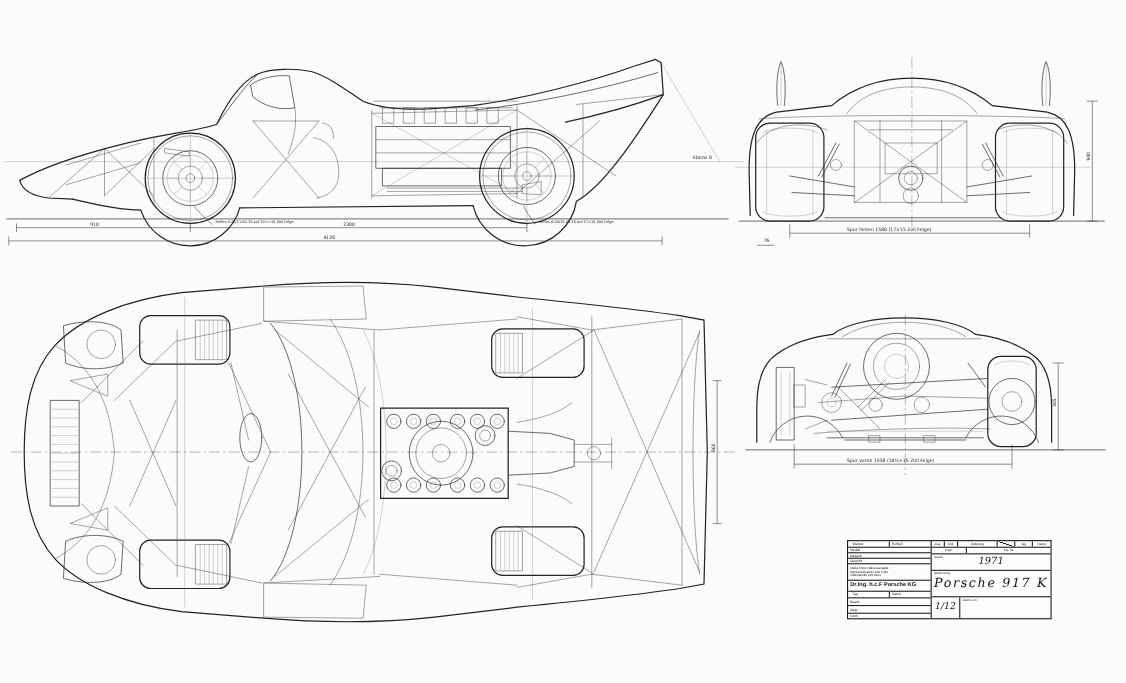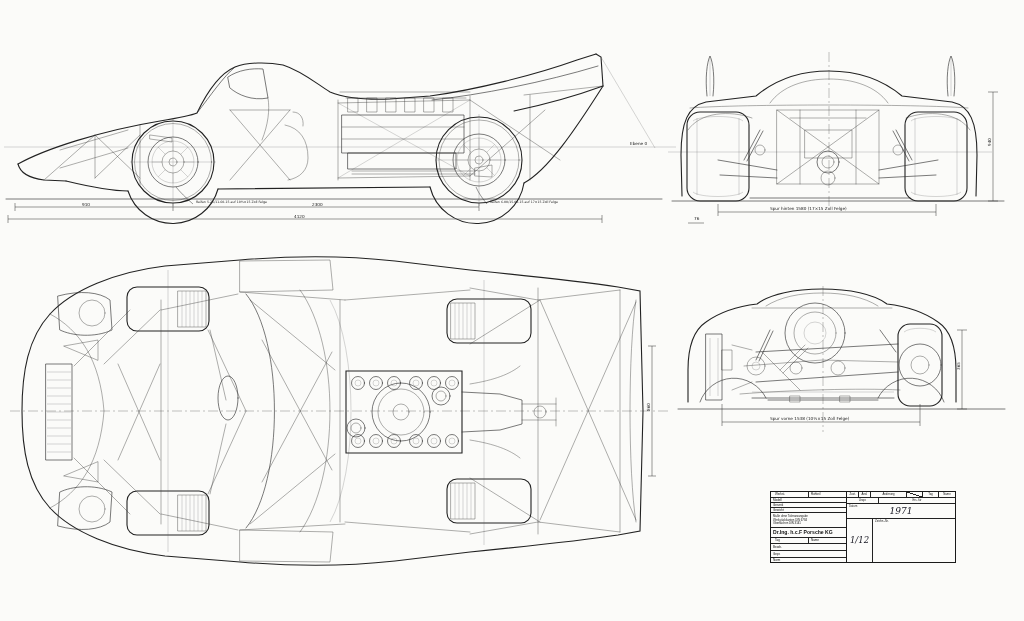--- a/index.html
+++ b/index.html
@@ -376,20 +376,24 @@
       <div class="trow" style="height:6px;padding:0;">
         <div class="strip">
           <div style="width:32px;">Urspr.</div>
           <div style="flex:1;">Ers. für</div>
         </div>
       </div>
       <div class="trow big-cell" style="height:15px;">
         <span class="corner-label">Datum</span>
         <span class="hand" style="font-size:9px;text-align:right;">1971</span>
       </div>
+      <div class="trow big-cell" style="height:24px;">
+        <span class="corner-label">Benennung</span>
+        <span class="hand" style="font-size:11.5px;letter-spacing:1.5px;">Porsche 917 K</span>
+      </div>
       <div class="trow nb" style="flex:1;padding:0;">
         <div class="strip" style="height:100%;">
           <div style="width:26px;justify-content:center;" class="big-cell">
             <span class="hand" style="font-size:8.5px;">1/12</span>
           </div>
           <div style="flex:1;position:relative;">
             <span class="corner-label">Zeichn.-Nr.</span>
           </div>
         </div>
       </div>

